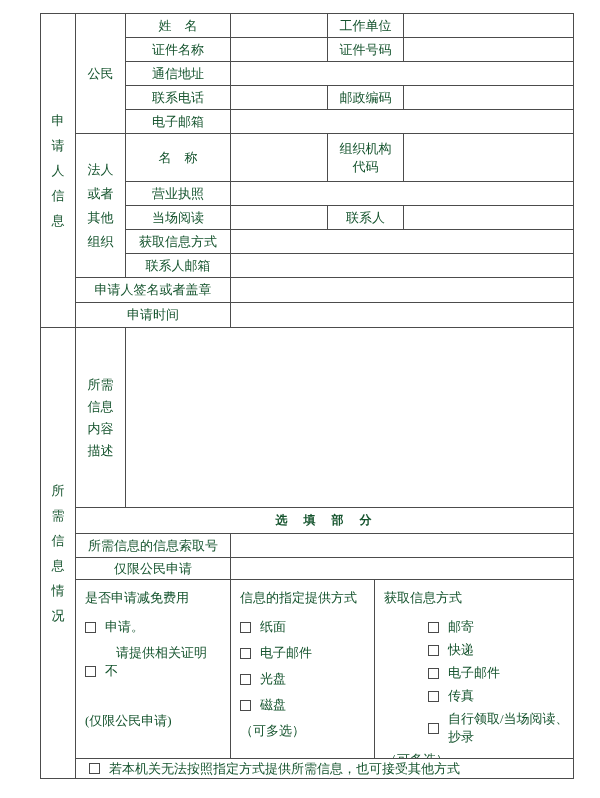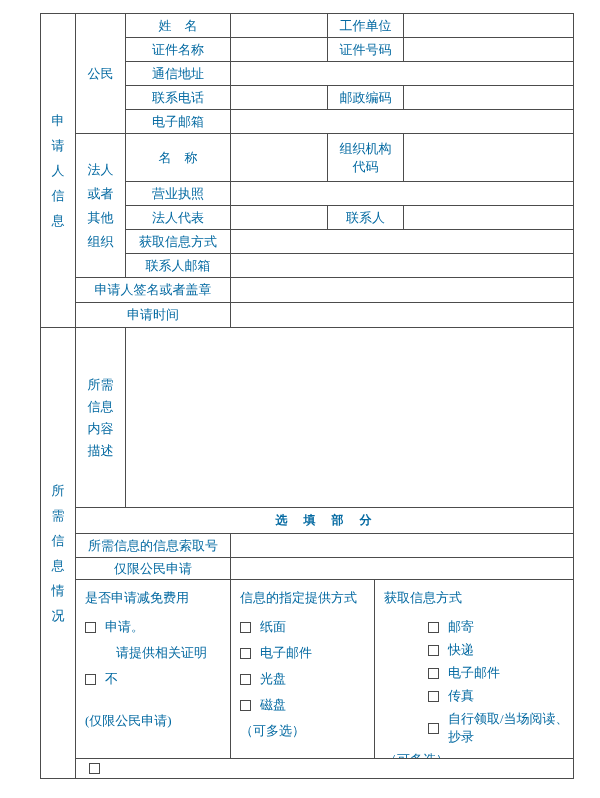--- a/index.html
+++ b/index.html
@@ -6,38 +6,38 @@
   body{
     width:600px;height:798px;background:#ffffff;position:relative;
     font-family:"Liberation Serif","DejaVu Serif",serif;
     color:#333333;
   }
   .form-wrap{position:absolute;left:40px;top:13px;}
   table{border-collapse:collapse;table-layout:fixed;width:533px;}
   #block2{margin-top:-1px;}
   td{
     border:1px solid #4c4c4c;
-    font-size:13px;color:#0369a1;
+    font-size:13px;color:#14532d;
     text-align:center;vertical-align:middle;
     padding:0;overflow:hidden;
   }
   
   .vside{vertical-align:middle;}
   .vside div{line-height:25px;}
   .vgroup div{line-height:24px;}
   .two-line div{line-height:18px;}
   .desc-label div{line-height:22px;}
   .section-head{font-weight:bold;font-size:12px;letter-spacing:2px;}
   .optcell{vertical-align:top;text-align:left;}
   .optcell .inner{display:flex;flex-direction:column;height:160px;padding:9px 4px 9px 9px;}
   .opt-title{margin-bottom:11px;}
   .opt-line{display:flex;align-items:center;margin-bottom:8px;}
   .tight .opt-line{margin-bottom:5px;margin-left:44px;}
   .cb{display:inline-block;width:9px;height:9px;border:1px solid #4a4a4a;margin-right:9px;flex:none;background:#fff;}
-  .indent{padding-left:31px;margin-bottom:8px;}
+  .indent{padding-left:31px;margin-bottom:0;}
   .spacer{flex:1;}
   .footnote{margin-bottom:19px;}
   .note-cell{text-align:left;}
   .note-inner{display:flex;align-items:center;padding-left:13px;}
 </style>
 </head>
 <body>
 
 <div class="form-wrap">
 
@@ -98,21 +98,21 @@
         <div>组织机构</div>
         <div>代码</div>
       </td>
       <td></td>
     </tr>
     <tr style="height:24px">
       <td>营业执照</td>
       <td colspan="3"></td>
     </tr>
     <tr style="height:24px">
-      <td>法人代表</td>
+      <td>当场阅读</td>
       <td></td>
       <td>联系人</td>
       <td></td>
     </tr>
     <tr style="height:24px">
       <td>获取信息方式</td>
       <td colspan="3"></td>
     </tr>
     <tr style="height:24px">
       <td>联系人邮箱</td>
@@ -231,19 +231,20 @@
           </div>
           <div class="spacer"></div>
           <div class="footnote">（可多选）</div>
         </div>
       </td>
     </tr>
     <tr style="height:20px">
       <td colspan="4" class="note-cell">
         <div class="note-inner">
           <span class="cb"></span>
+          <span>若本机关无法按照指定方式提供所需信息，也可接受其他方式</span>
         </div>
       </td>
     </tr>
   </tbody>
     </table>
 
 </div>
 
 </body></html>

